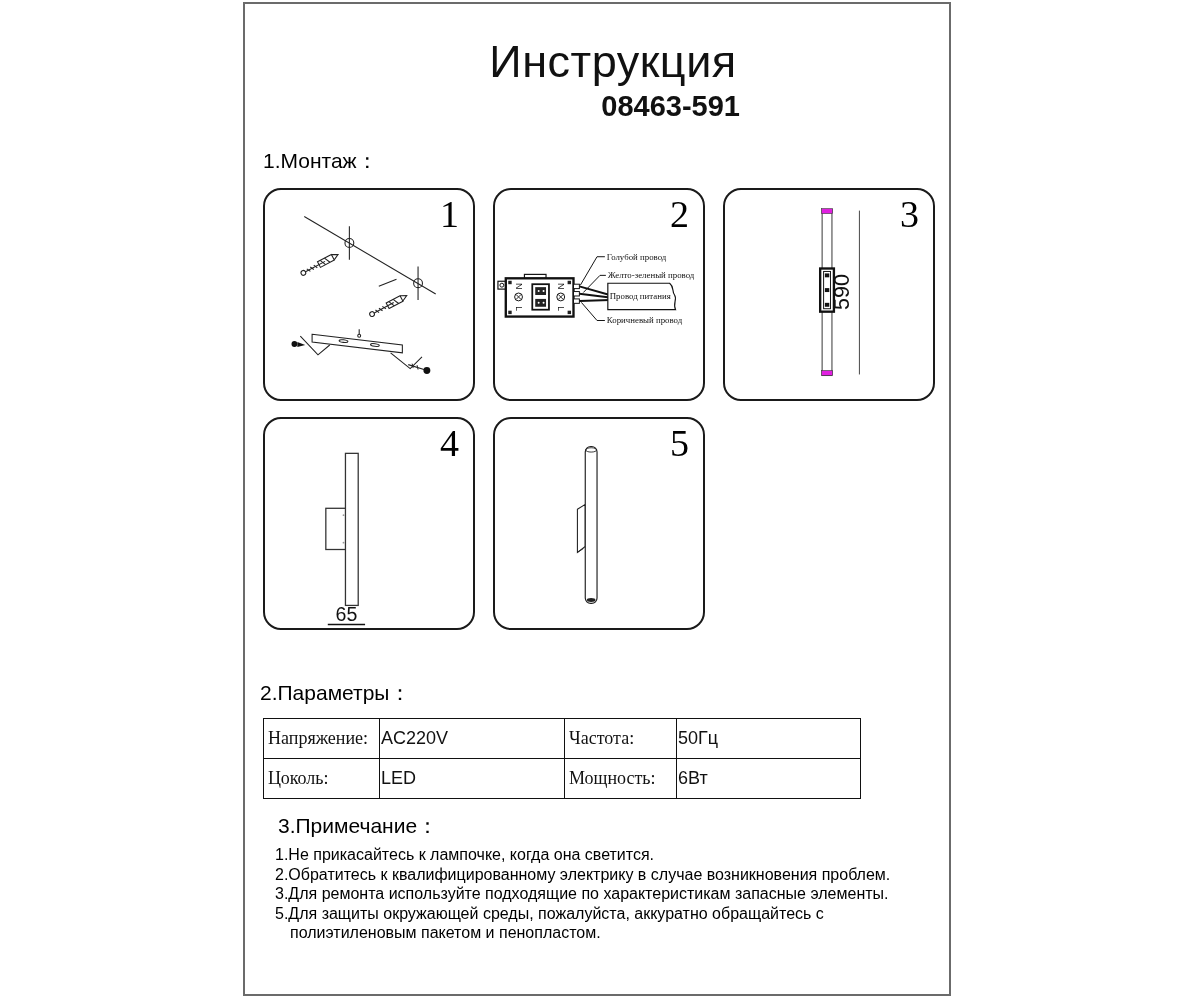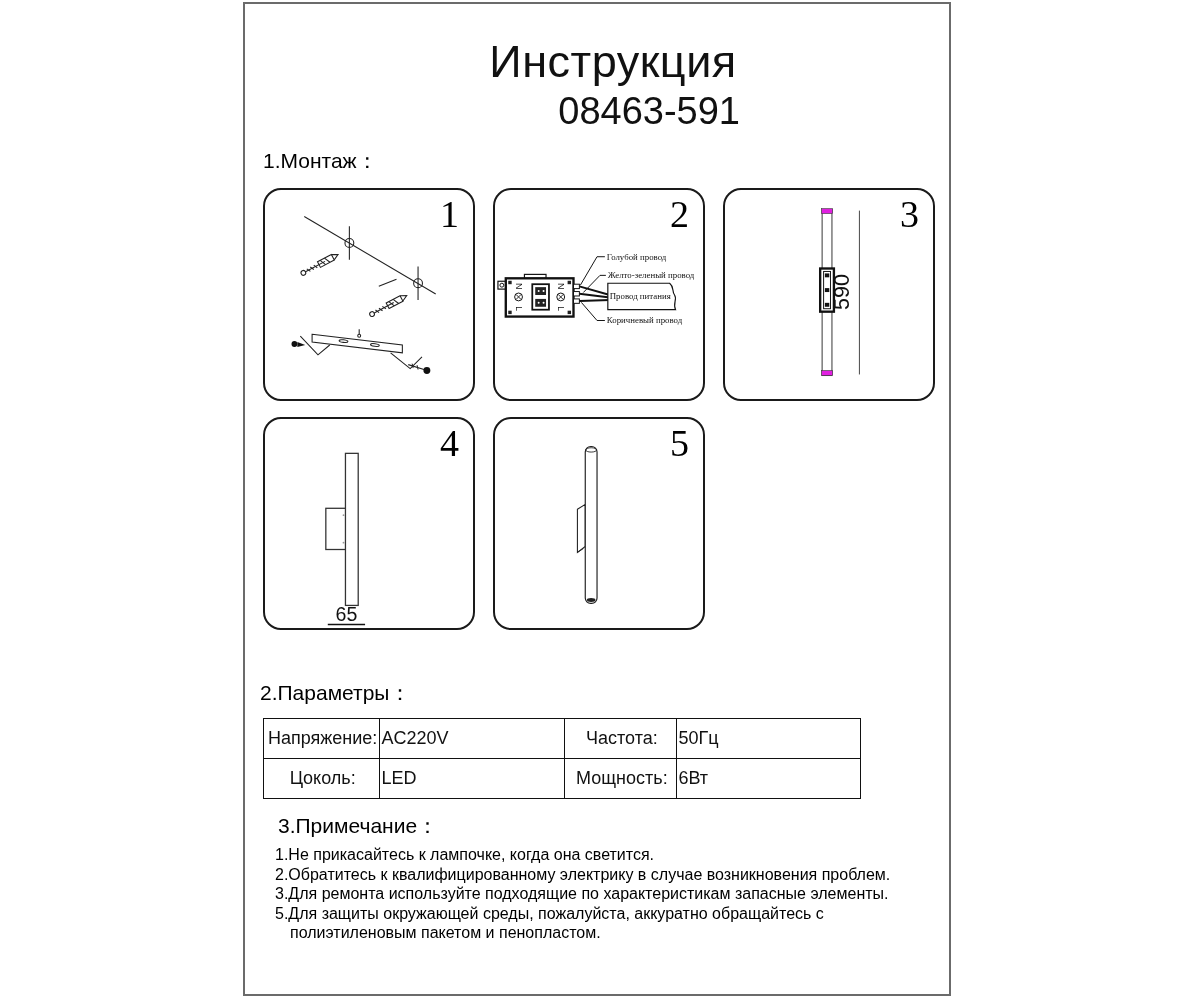--- a/index.html
+++ b/index.html
@@ -11,21 +11,22 @@
   .page-frame{
     position:absolute;left:243px;top:2px;width:708px;height:994px;
     border:2px solid #6b6b6b;box-sizing:border-box;background:#fff;
   }
   .title{
     position:absolute;left:423px;top:36px;width:380px;text-align:center;
     font-size:45px;letter-spacing:0.5px;
   }
   .model{
     position:absolute;left:440px;top:90px;width:300px;text-align:right;
-    font-size:38px;
+    font-size:29px;
+    font-weight:bold;
   }
   .section-heading{position:absolute;font-size:21px;color:#000;}
   .h-montage{left:263px;top:147px;}
   .h-params{left:260px;top:679px;}
   .h-notes{left:278px;top:812px;}
   .panel{
     position:absolute;width:212px;height:213px;border:2px solid #1a1a1a;
     border-radius:18px;box-sizing:border-box;background:#fff;overflow:hidden;
   }
   .panel svg{position:absolute;left:0;top:0;width:100%;height:100%;}
@@ -39,21 +40,21 @@
   .p4{left:263px;top:417px;}
   .p5{left:493px;top:417px;}
   table.params{
     position:absolute;left:263px;top:718px;border-collapse:collapse;
     table-layout:fixed;background:#fff;
   }
   table.params td{
     border:1.5px solid #111;height:37px;font-size:18px;vertical-align:middle;
     overflow:hidden;white-space:nowrap;
   }
-  td.lbl{text-align:center;padding:0 2px 0 4px;}
+  td.lbl{text-align:left;padding:0 2px 0 4px;font-family:Liberation Serif, serif;}
   td.val{}
   .c1{width:109px;} .c2{width:182px;} .c3{width:105px;} .c4{width:181px;}
   .notes{position:absolute;left:275px;top:845px;width:640px;}
   .note{
     font-size:16px;line-height:19.5px;padding-left:15px;text-indent:-15px;
     color:#000;
   }
   .wire-label{font-family:"Liberation Serif", serif;font-size:9px;fill:#111;}
   .dim-text{font-family:"Liberation Sans", sans-serif;fill:#111;}
   .nl-text{font-family:"Liberation Sans", sans-serif;font-size:9px;fill:#111;}

